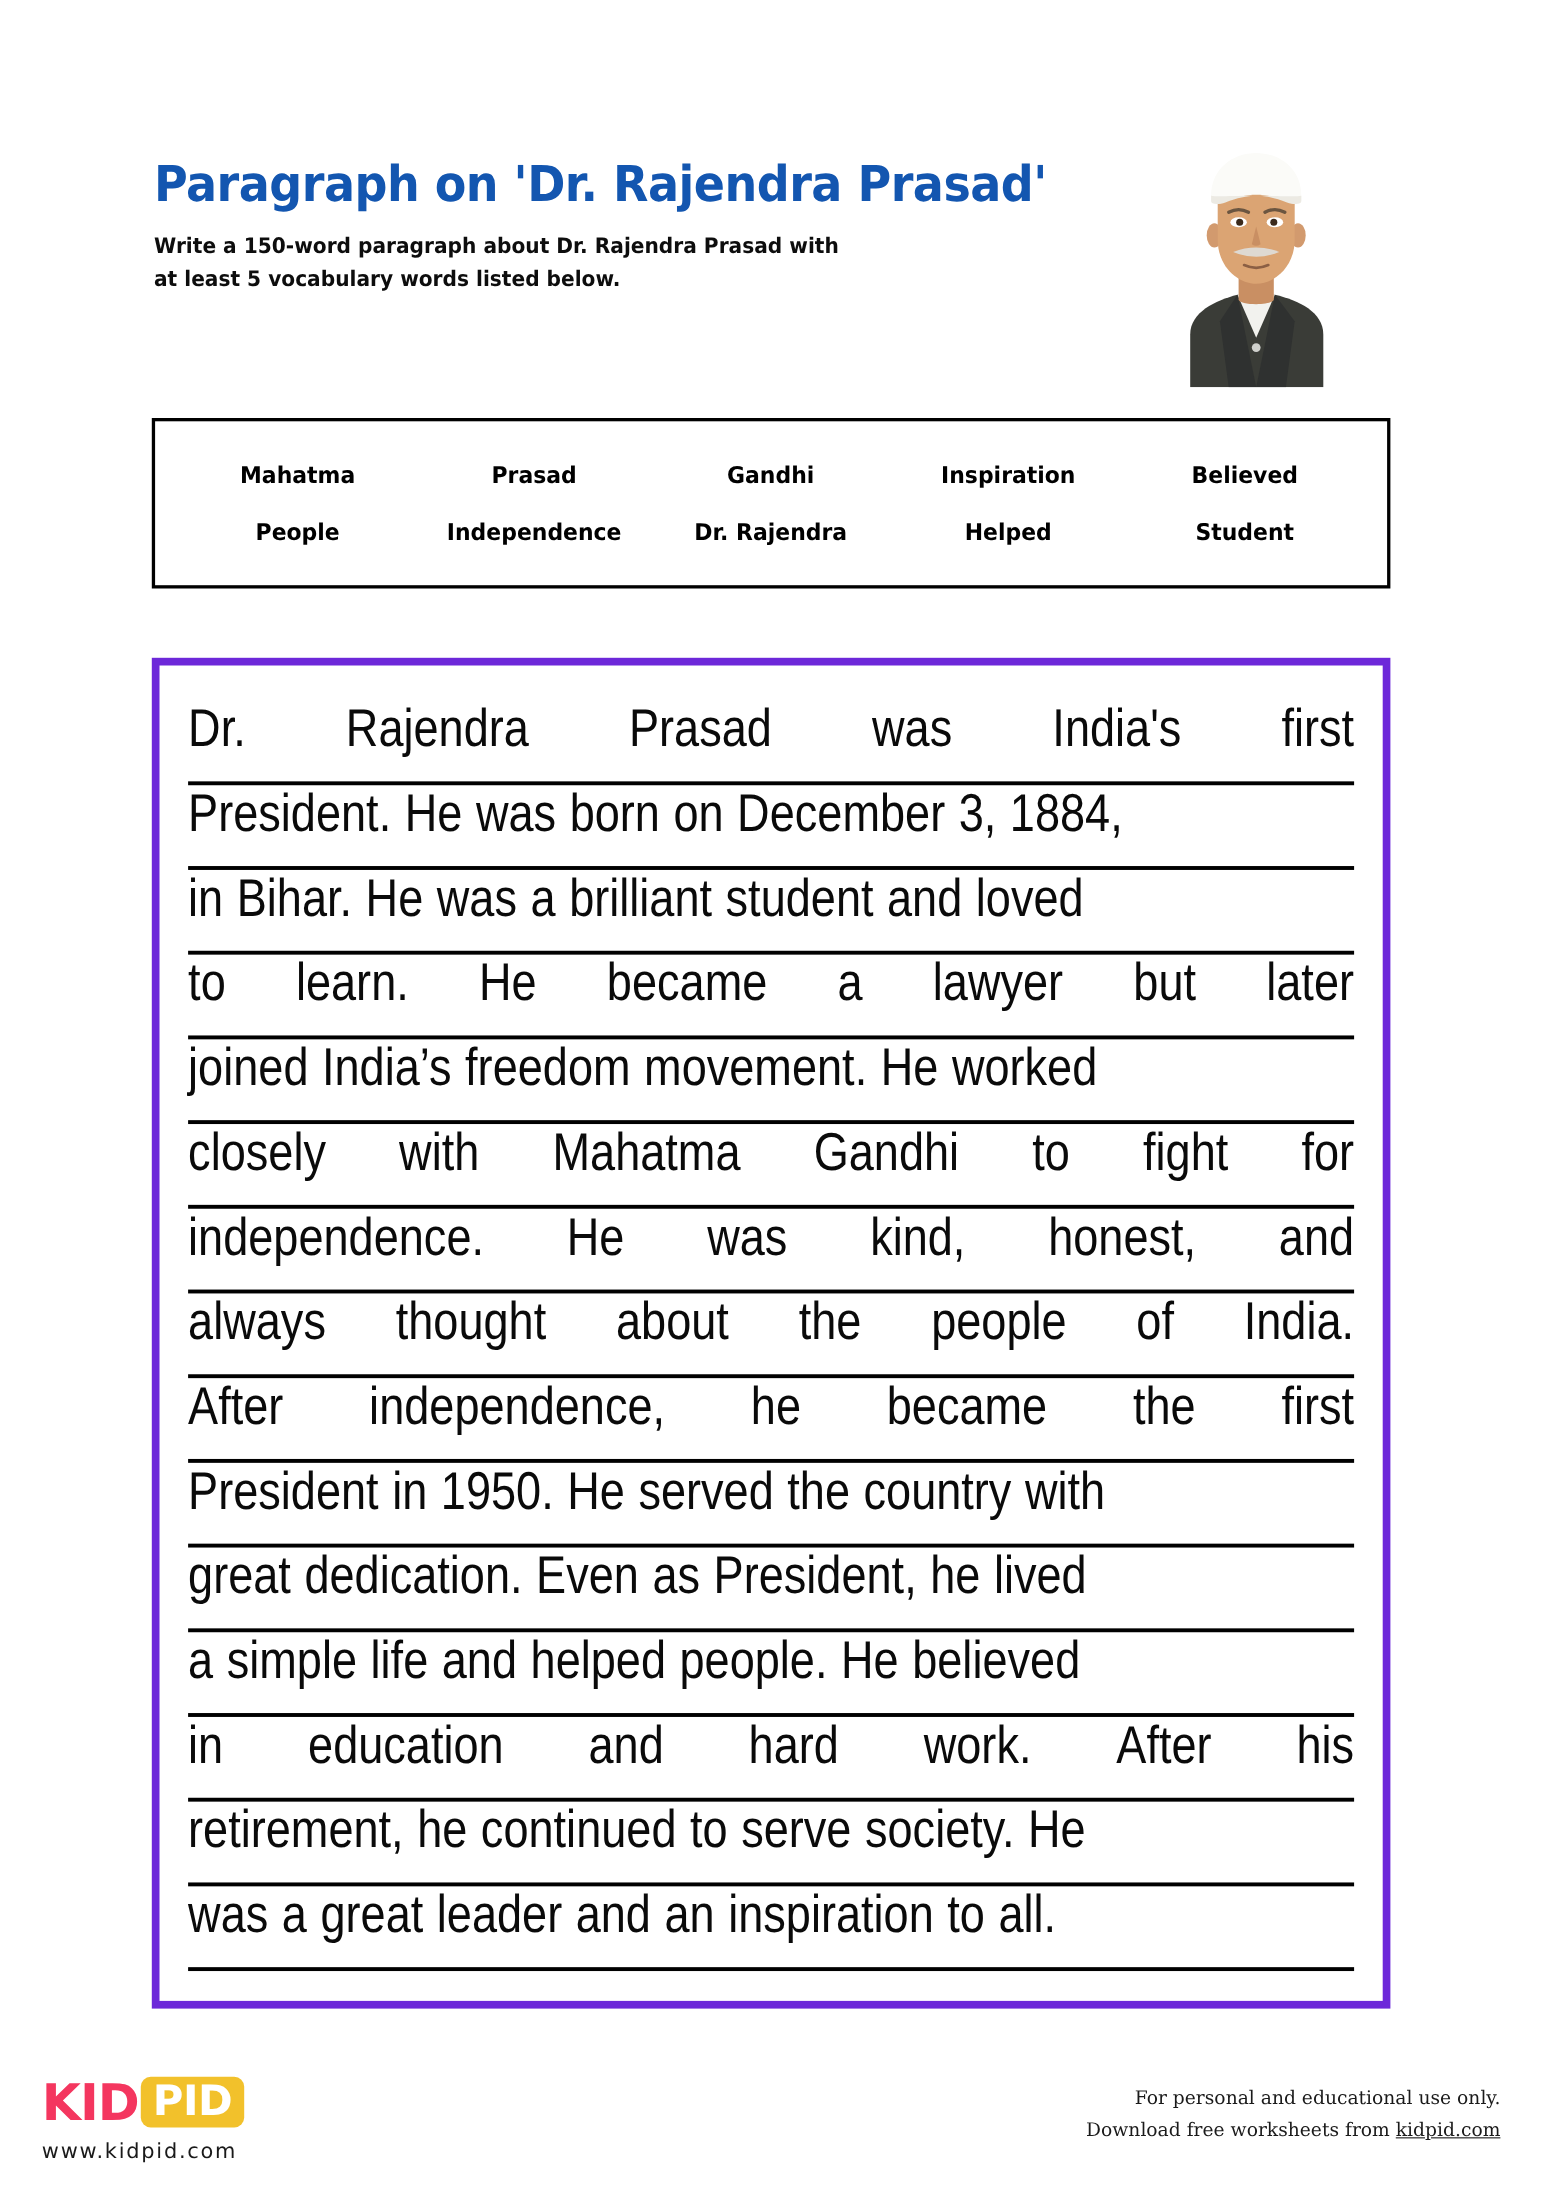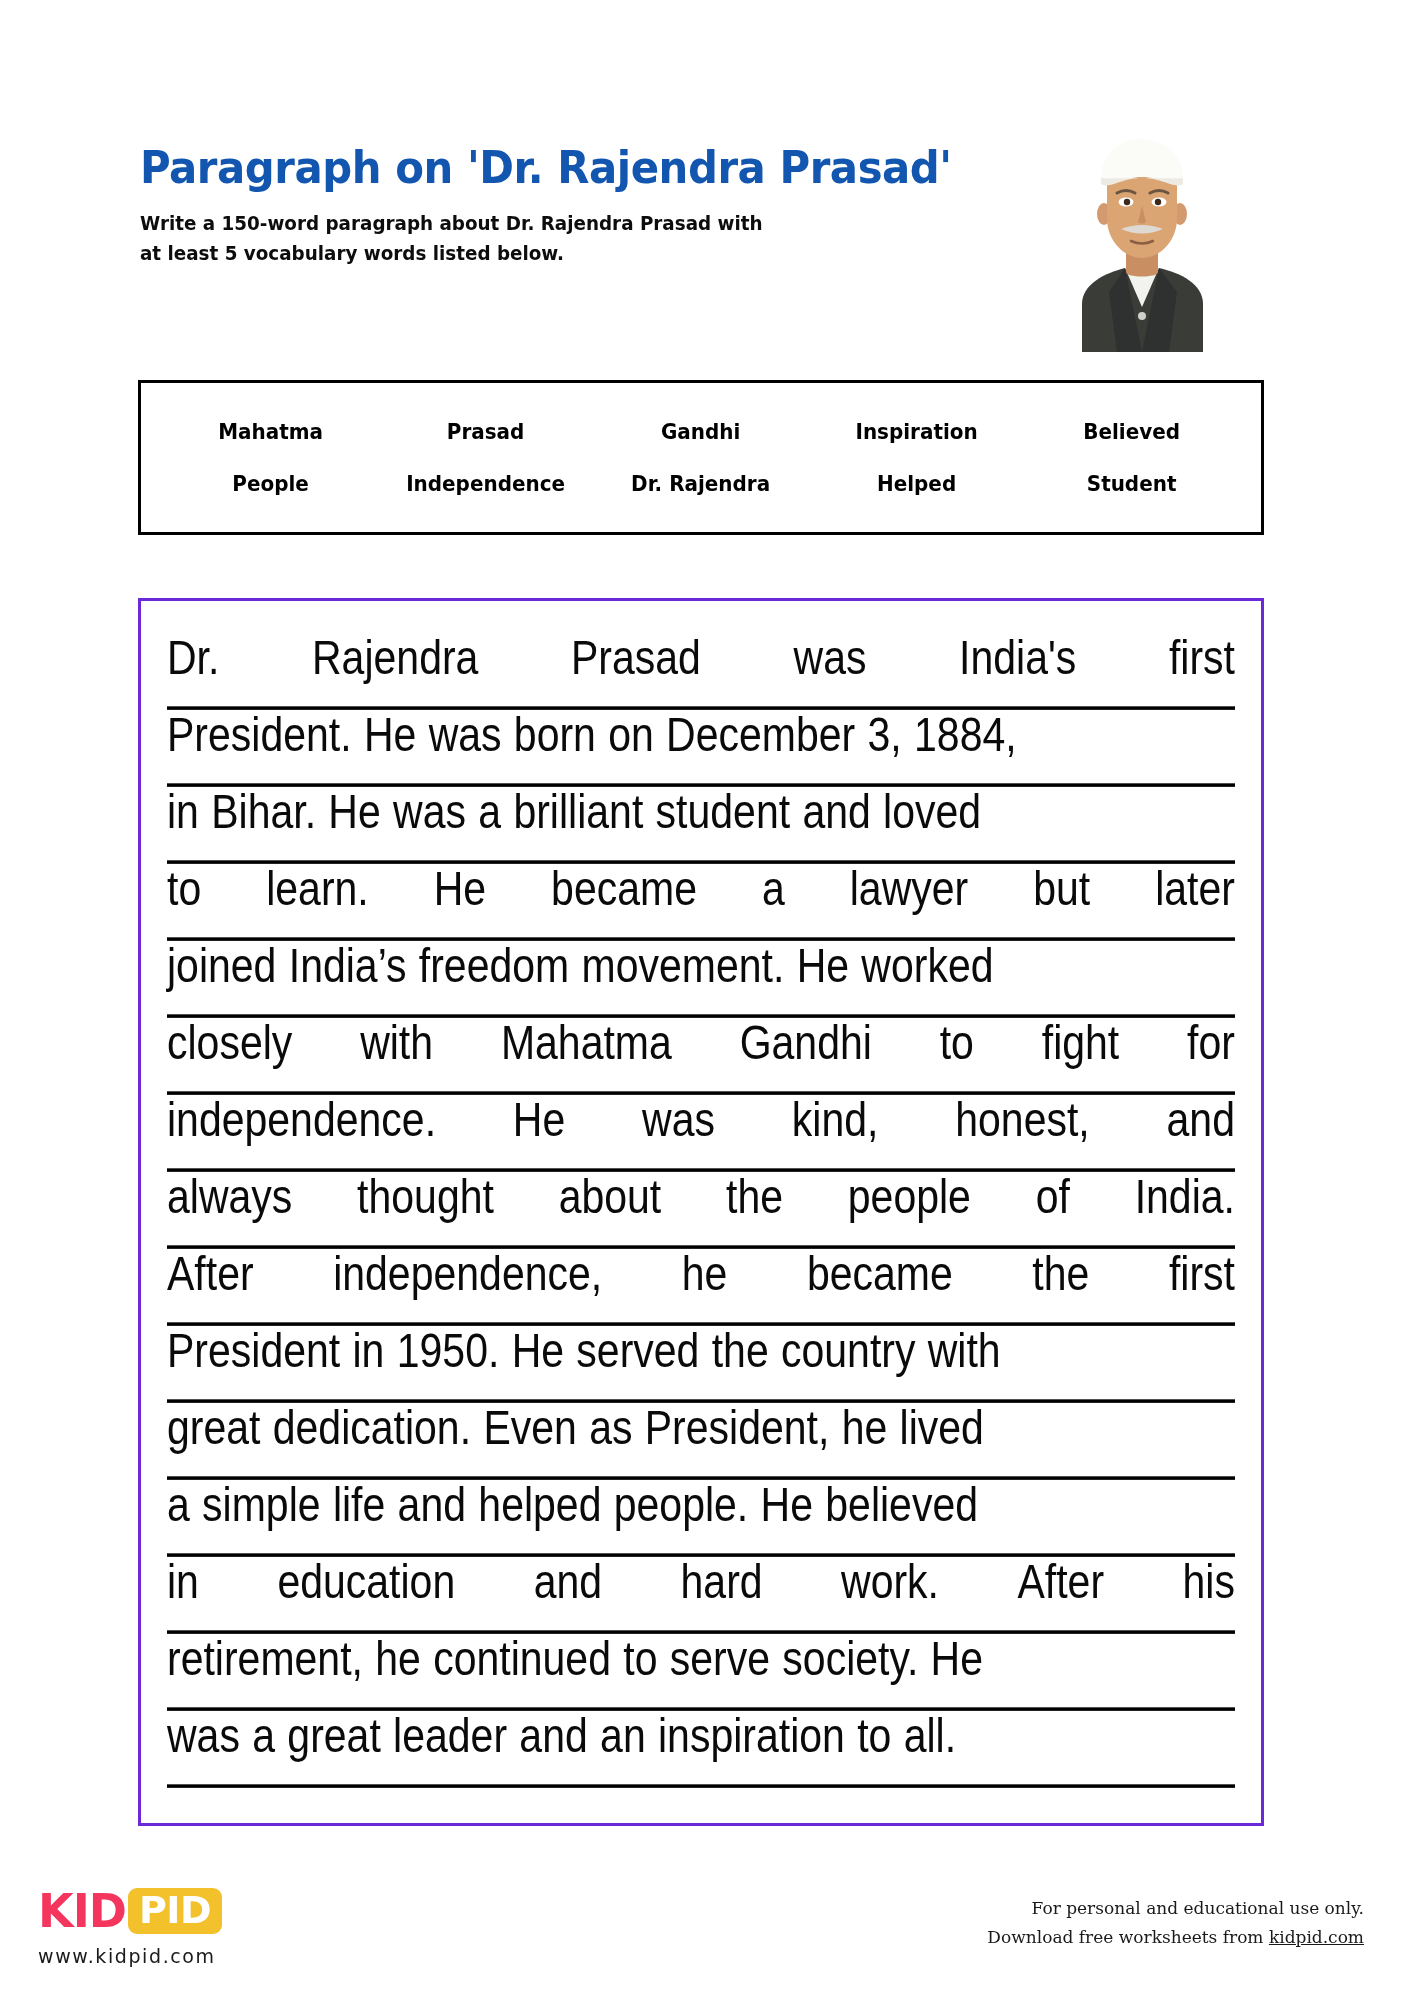--- a/index.html
+++ b/index.html
@@ -88,21 +88,21 @@
     white-space: nowrap;
   }
 
   
   #writing-box {
     position: absolute;
     left: 138px;
     top: 598px;
     width: 1126px;
     height: 1228px;
-    border: 3px solid #6d28d9;
+    border: 7px solid #6d28d9;
     box-sizing: border-box;
     padding: 18px 26px 10px 26px;
     overflow: hidden;
   }
   .hand-line {
     font-family: "Liberation Sans", sans-serif;
     font-size: 41px;
     font-weight: 400;
     color: #0a0a0a;
     line-height: 77px;

